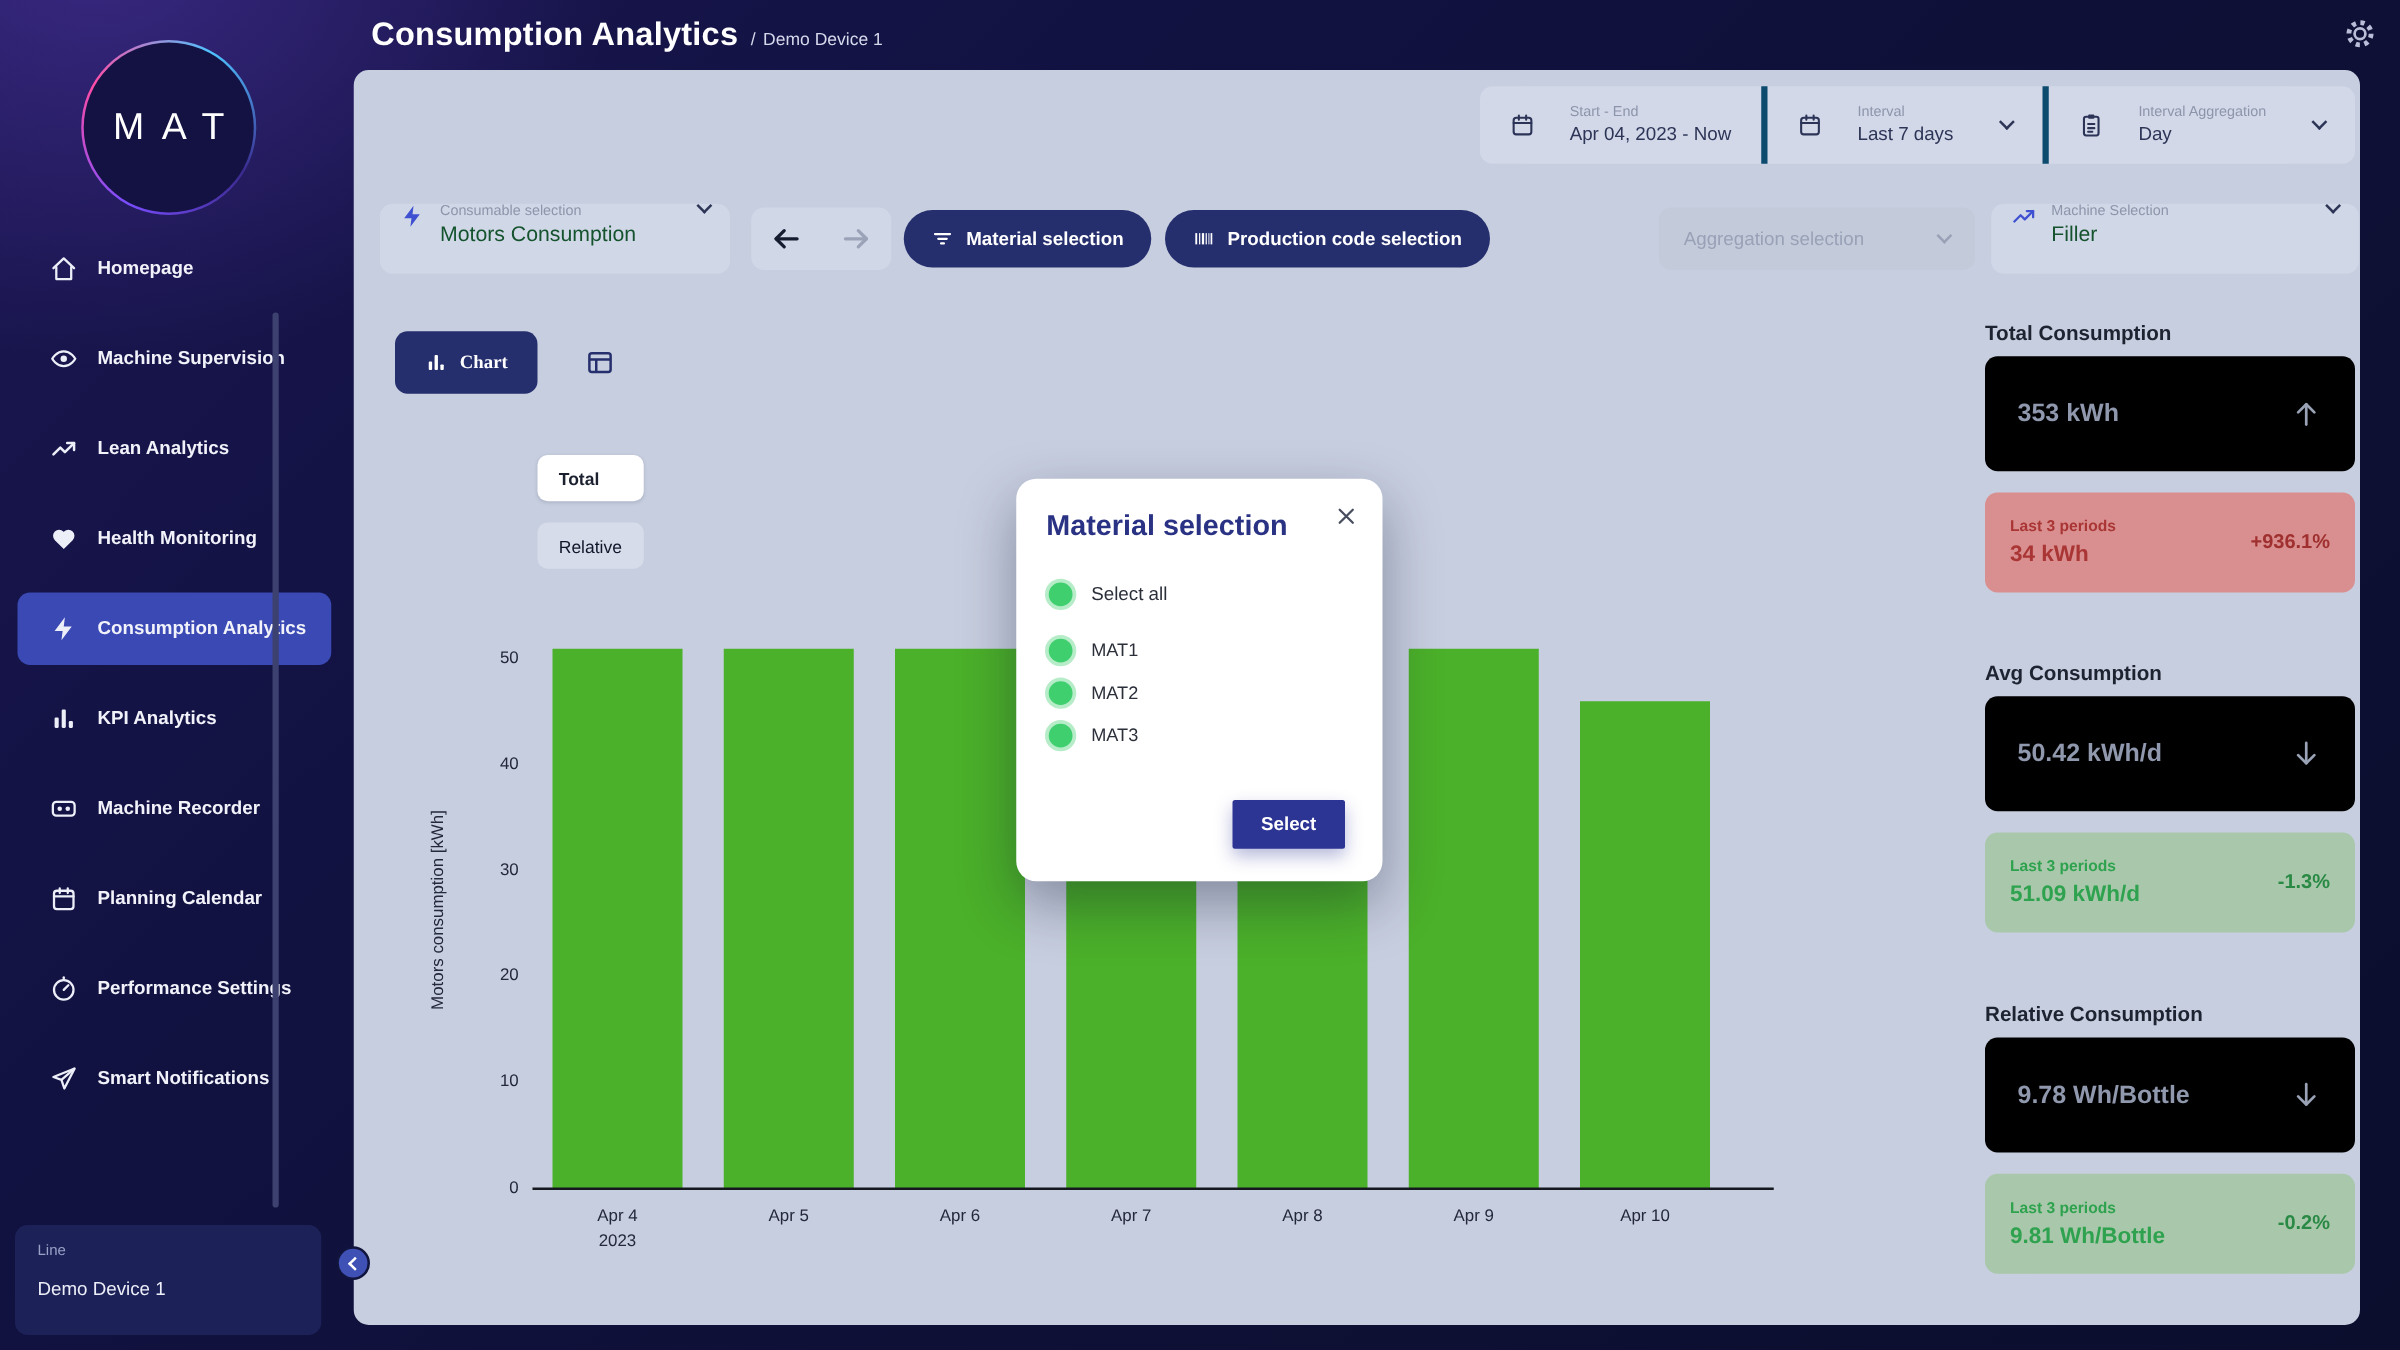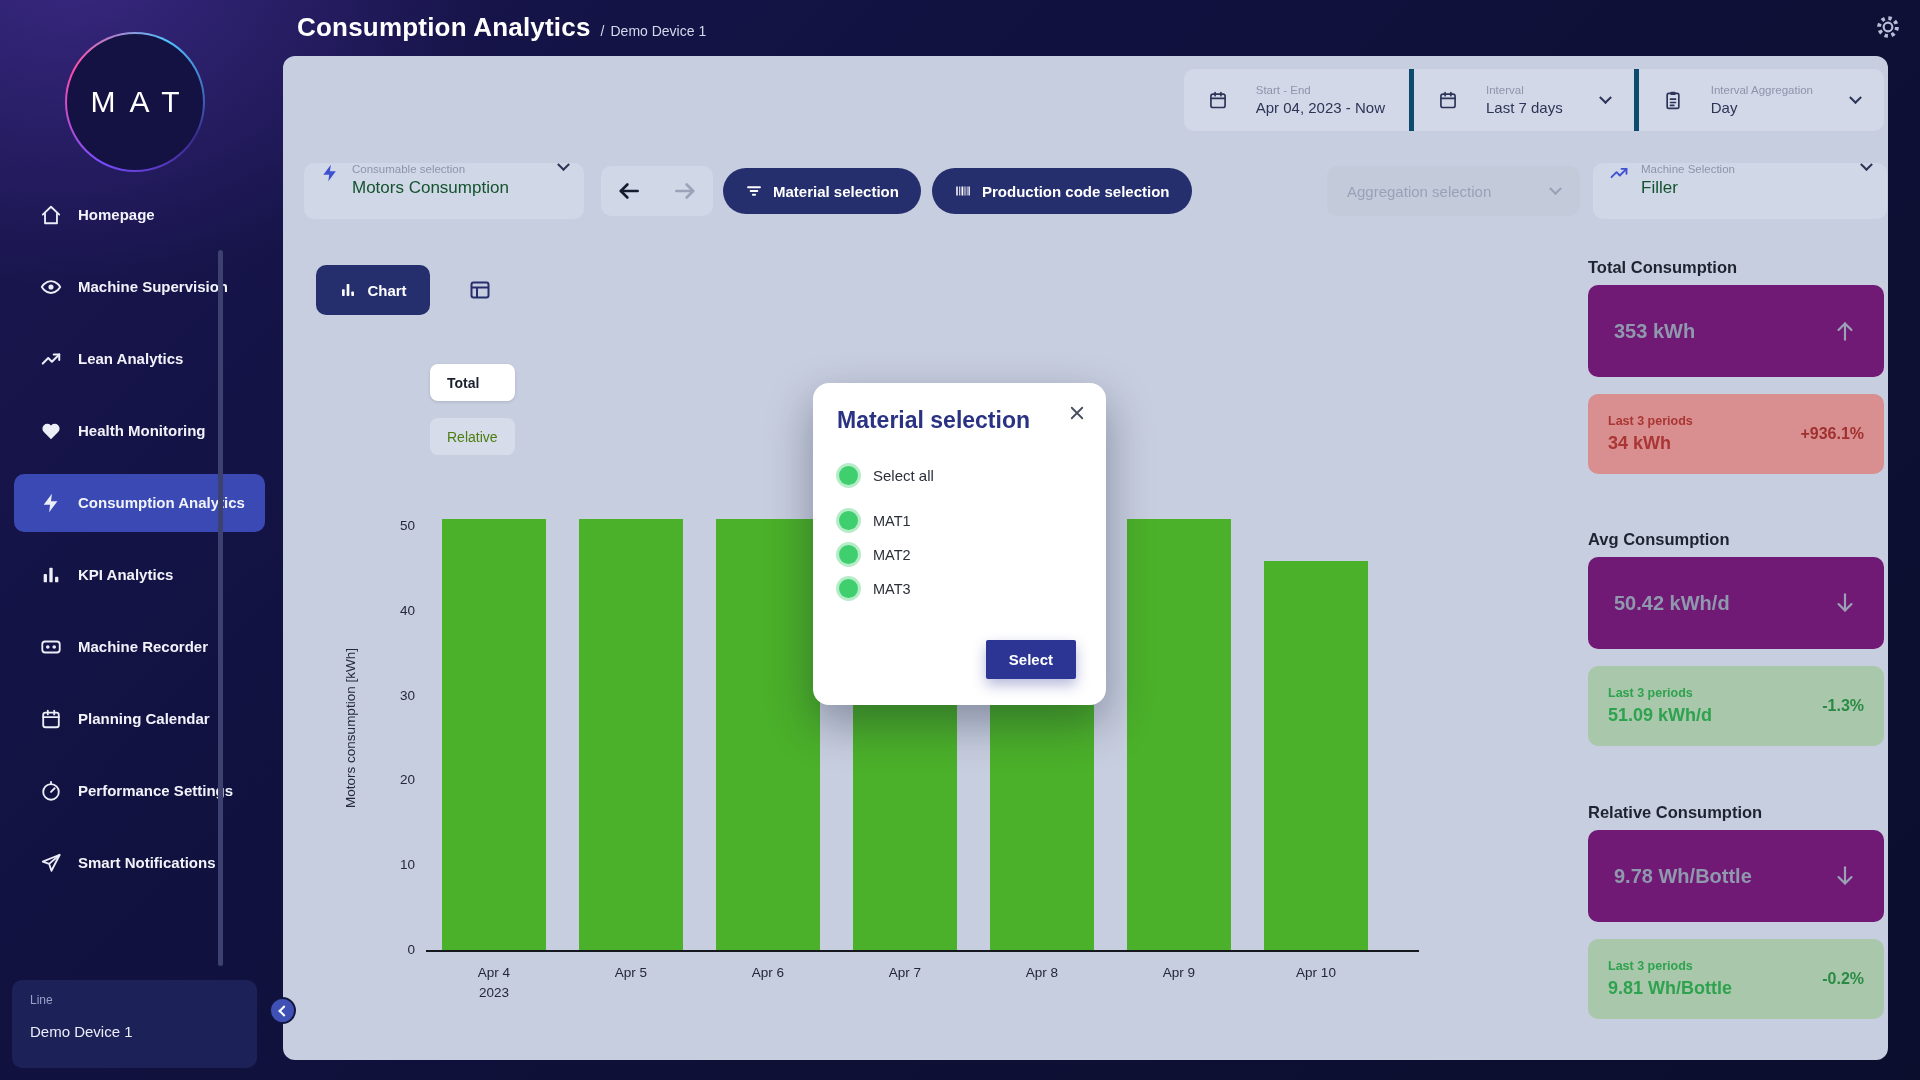--- a/index.html
+++ b/index.html
@@ -76,42 +76,42 @@
     display:flex; align-items:center; gap:10px; padding:0 22px; font-size:15px; font-weight:700; cursor:pointer; font-family:inherit; }
   .pill .icn { width:18px; height:18px; color:#fff; }
   .pill.mat { left:440px; }
   .pill.prod { left:649px; }
 
   .agg { position:absolute; left:1044px; top:3px; width:253px; height:50px; background:#c3cada; border-radius:10px;
     color:#99a1b7; font-size:15px; display:flex; align-items:center; padding:0 20px; cursor:pointer; }
   .agg .chev { color:#99a1b7; margin-left:auto; }
 
   .chart-btn { position:absolute; left:33px; top:209px; width:114px; height:50px; background:#262f6e; border:none; border-radius:10px;
-    color:#fff; font-size:15px; font-weight:700; display:flex; align-items:center; justify-content:center; gap:10px; cursor:pointer; font-family:Liberation Sans, sans-serif; }
+    color:#fff; font-size:15px; font-weight:700; display:flex; align-items:center; justify-content:center; gap:10px; cursor:pointer; font-family:Liberation Serif, serif; }
   .chart-btn .icn { width:18px; height:18px; }
   .table-btn { position:absolute; left:184px; top:222px; width:26px; height:26px; background:none; border:none; color:#262f6e; cursor:pointer; }
   .table-btn .icn { width:24px; height:24px; }
 
   .toggle { position:absolute; left:147px; top:308px; display:flex; gap:17px;flex-direction:column; }
-  .tg { height:37px; padding:0 17px; border-radius:8px; font-size:14px; display:flex; align-items:center; background:#d7dcea; color:#4d7c0f; cursor:pointer; }
+  .tg { height:37px; padding:0 17px; border-radius:8px; font-size:14px; display:flex; align-items:center; background:#d7dcea; color:#0f172a; cursor:pointer; }
   .tg.selected { background:#ffffff; color:#1c2130; font-weight:700; box-shadow:0 1px 3px rgba(30,40,80,.15); }
 
   .chart-plot { position:absolute; inset:0; pointer-events:none; }
   .ytick { position:absolute; left:88px; width:44px; text-align:right; font-size:13.5px; color:#23283a; }
   .xtick { position:absolute; text-align:center; font-size:13.5px; color:#23283a; line-height:1.45; }
   .bar { position:absolute; }
   .axis-line { position:absolute; height:2px; background:#15181f; }
   .ylab { position:absolute; left:67px; top:672px; transform:translate(-50%,-50%) rotate(-90deg); white-space:nowrap;
     font-size:13.5px; color:#23283a; }
 
   
   .kpi-column { position:absolute; left:1305px; top:0; width:296px; height:100%; }
   .kpi-group { position:absolute; left:0; width:100%; }
   .kpi-title { font-size:16.5px; font-weight:700; color:#1d2330; }
-  .kpi-main { margin-top:8px; height:92px; background:#701a75; border-radius:10px; display:flex; align-items:center;
+  .kpi-main { margin-top:8px; height:92px; background:#000000; border-radius:10px; display:flex; align-items:center;
     justify-content:space-between; padding:0 26px; }
   .kpi-value { font-size:20px; font-weight:700; color:#9098ae; }
   .kpi-arrow { width:26px; height:26px; color:#9aa2b6; }
   .kpi-period { margin-top:17px; height:80px; border-radius:10px; display:flex; align-items:center; justify-content:space-between; padding:0 20px; }
   .kpi-period.bad { background:#d98f8f; }
   .bad .kp-label, .bad .kp-value { color:#aa3535; }
   .bad .kp-change { color:#a03030; }
   .kpi-period.good { background:#a9c8ab; }
   .good .kp-label, .good .kp-value { color:#2ea24e; }
   .good .kp-change { color:#2a8a45; }

